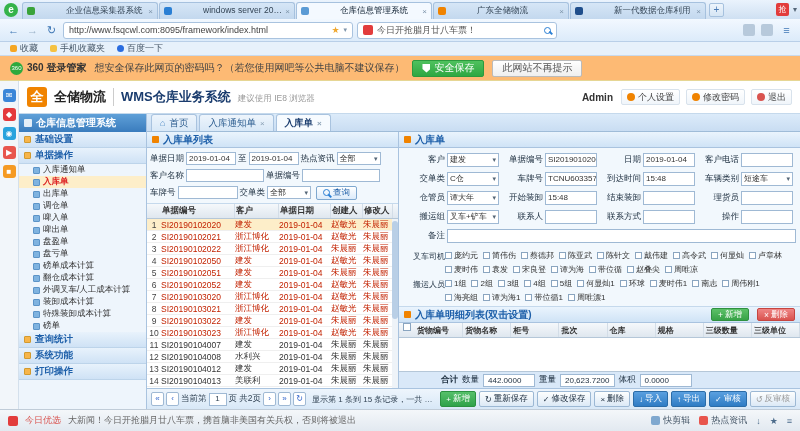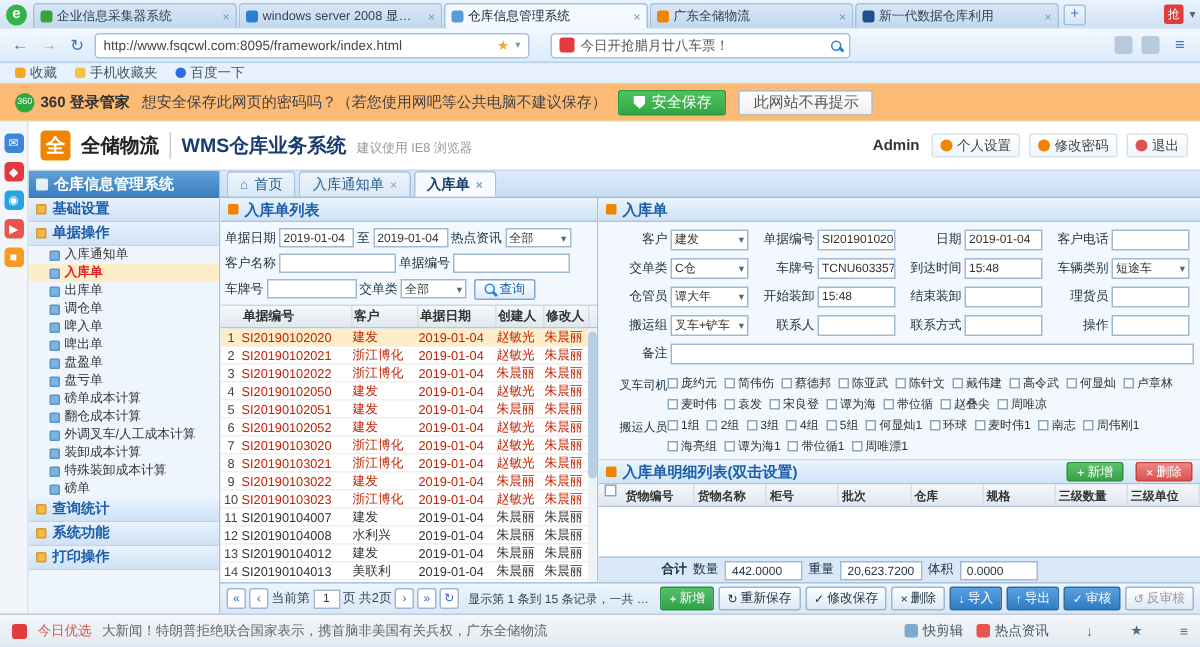--- a/index.html
+++ b/index.html
@@ -11,36 +11,36 @@
   .blogo{width:14px;height:14px;border-radius:50%;background:#35b34a;color:#fff;font-weight:bold;font-size:10px;line-height:14px;text-align:center;margin:0 4px 2px 1px;flex:none;}
   .tabs-wrap{display:flex;align-items:flex-end;min-width:0;}
   .tab{display:flex;align-items:center;gap:3px;width:136px;height:17px;padding:0 4px;background:linear-gradient(#d6e6f6,#c3d8ee);border:1px solid #a6c1de;border-bottom:none;border-radius:3px 3px 0 0;margin-right:1px;font-size:8.5px;color:#345;overflow:hidden;white-space:nowrap;flex:none;}
   .tab.active{background:#f4f9ff;color:#123;}
   .favicon{width:8px;height:8px;flex:none;border-radius:2px;background:#888;}
   .tabs-wrap .tab:nth-child(1) .favicon{background:#3aa33a;}
   .tabs-wrap .tab:nth-child(2) .favicon{background:#2a7fd4;}
   .tabs-wrap .tab:nth-child(3) .favicon{background:#5b9bd5;}
   .tabs-wrap .tab:nth-child(4) .favicon{background:#f08300;}
   .tabs-wrap .tab:nth-child(5) .favicon{background:#1f4e8c;}
-  .tab-label{overflow:hidden;text-overflow:ellipsis;flex:1;min-width:0;}
+  .tab-label{overflow:hidden;text-overflow:ellipsis;flex:1;min-width:0;margin-left:28px;}
   .tab-close{margin-left:auto;color:#7f95ab;font-size:8px;flex:none;}
   .tab-plus{width:15px;height:14px;margin:0 2px 2px 2px;border:1px solid #a6c1de;border-radius:2px;background:linear-gradient(#eef5fc,#d5e5f4);color:#4a7ab5;text-align:center;line-height:12px;font-size:10px;flex:none;}
   .tabbar-right{margin-left:auto;display:flex;align-items:center;gap:4px;padding-bottom:3px;flex:none;}
   .ticket-badge{width:13px;height:13px;background:#e23c3c;border-radius:2px;color:#fff;font-size:8px;line-height:13px;text-align:center;}
   .tb-dark{color:#55677a;font-size:8px;}
 
   
   .navbar{height:23px;background:linear-gradient(#f2f8ff,#dcebfa);border-bottom:1px solid #b9cfe8;display:flex;align-items:center;padding:0 6px;gap:4px;flex:none;}
   .nav-btn{width:15px;text-align:center;color:#3f77b5;font-size:11px;flex:none;}
   .nav-btn.dim{color:#9ab2c9;}
   .url-box{width:290px;height:17px;background:#fff;border:1px solid #a9c3df;border-radius:3px;display:flex;align-items:center;padding:0 5px;gap:4px;font-size:9px;color:#444;flex:none;}
   .url-text{flex:1;overflow:hidden;white-space:nowrap;text-overflow:ellipsis;}
   .url-star{color:#f0a830;font-size:9px;}
   .url-caret{color:#7f95ab;font-size:7px;}
-  .search-box{width:200px;height:17px;background:#fff;border:1px solid #a9c3df;border-radius:3px;display:flex;align-items:center;padding:0 5px;gap:4px;margin-left:10px;flex:none;justify-content:space-between;}
+  .search-box{width:200px;height:17px;background:#fff;border:1px solid #a9c3df;border-radius:3px;display:flex;align-items:center;padding:0 5px;gap:4px;margin-left:0;flex:none;justify-content:space-between;}
   .promo-dot{width:10px;height:10px;background:#e23c3c;border-radius:2px;flex:none;}
   .promo{font-size:9px;color:#555;flex:1;overflow:hidden;white-space:nowrap;}
   .mag{width:7px;height:7px;border:1.5px solid #2a7fd4;border-radius:50%;position:relative;flex:none;}
   .mag::after{content:"";position:absolute;width:4px;height:1.5px;background:#2a7fd4;transform:rotate(45deg);right:-3px;bottom:-1px;}
   .nav-mini{width:12px;height:12px;border-radius:2px;background:#b7c9db;flex:none;}
   .nav-right{margin-left:auto;display:flex;align-items:center;gap:6px;}
 
   
   .bookbar{height:14px;background:#e7f1fb;border-bottom:1px solid #c9daed;display:flex;align-items:center;gap:12px;padding:0 10px;font-size:9px;color:#456;flex:none;}
   .bm-item{display:flex;align-items:center;gap:3px;}
@@ -177,21 +177,21 @@
   .tbtn .tb-ico{font-size:8px;}
   .tbtn.green{background:linear-gradient(#56c06a,#2fa24a);border-color:#2a9140;color:#fff;}
   .tbtn.blue{background:linear-gradient(#5aa0e0,#2f7cc4);border-color:#2a6ca8;color:#fff;}
   .tbtn.gray{color:#999;}
 
   
   .statusbar{height:22px;background:linear-gradient(#f4f7fa,#e2e9f0);border-top:1px solid #c0ccd8;display:flex;align-items:center;padding:0 8px;gap:7px;font-size:9px;color:#555;flex:none;white-space:nowrap;}
   .sb-dot{width:10px;height:10px;background:#e23c3c;border-radius:2px;flex:none;}
   .sb-badge{color:#d9534f;}
   .sb-news{color:#666;overflow:hidden;text-overflow:ellipsis;max-width:320px;}
-  .sb-right{margin-left:auto;display:flex;align-items:center;gap:25px;color:#456;}
+  .sb-right{margin-left:auto;display:flex;align-items:center;gap:9px;color:#456;}
   .sb-item{display:flex;align-items:center;gap:3px;}
   .sb-ico{width:9px;height:9px;border-radius:2px;background:#7fa8cf;flex:none;}
   .sb-right .sb-item:nth-child(2) .sb-ico{background:#e8554d;}
   .sb-glyph{font-size:9px;color:#4a6a8a;}
 </style>
 </head>
 <body>
 
 <div class="tabbar">
   <div class="blogo">e</div>
@@ -873,21 +873,21 @@
         </div>
 
       </div>
     </div>
   </div>
 </div>
 
 <div class="statusbar">
   <span class="sb-dot"></span>
   <span class="sb-badge">今日优选</span>
-  <span class="sb-news">大新闻！特朗普拒绝联合国家表示，携首脑非美国有关兵权，广东全储物流</span>
+  <span class="sb-news">大新闻！今日开抢腊月廿八车票，携首脑非美国有关兵权，否则将被退出</span>
   <div class="sb-right">
     <div style="display:flex;gap:9px;">
 
     <span class="sb-item">
         <span class="sb-ico"></span>
         <span>快剪辑</span>
       </span>
         <span class="sb-item">
         <span class="sb-ico"></span>
         <span>热点资讯</span>

